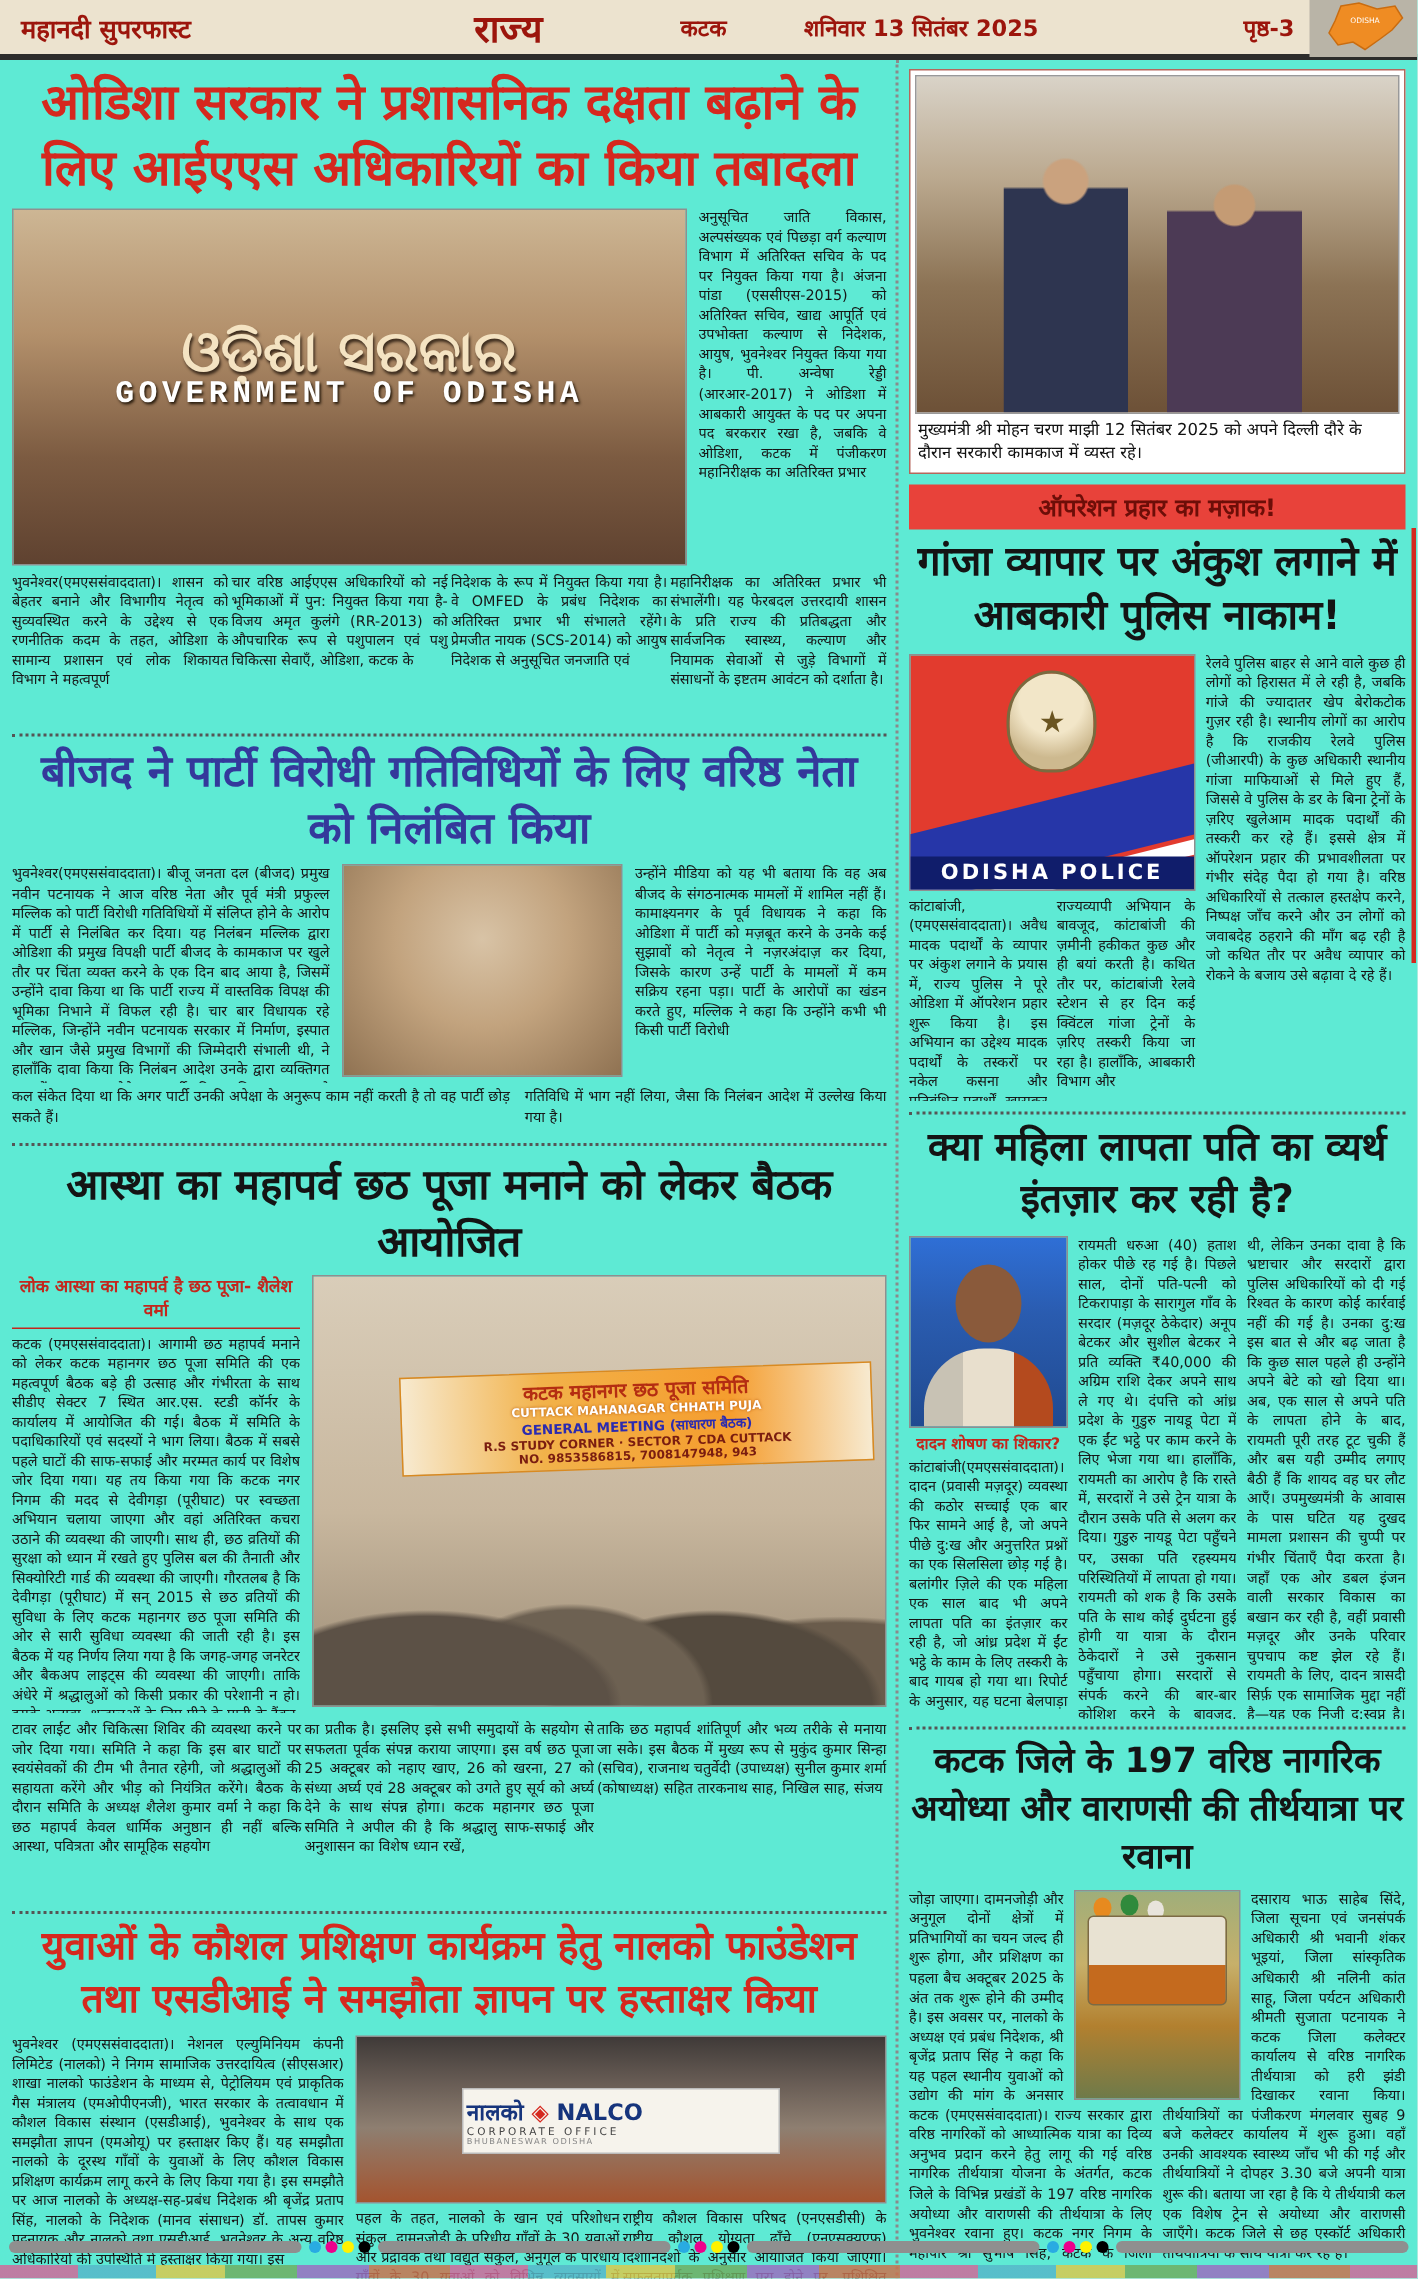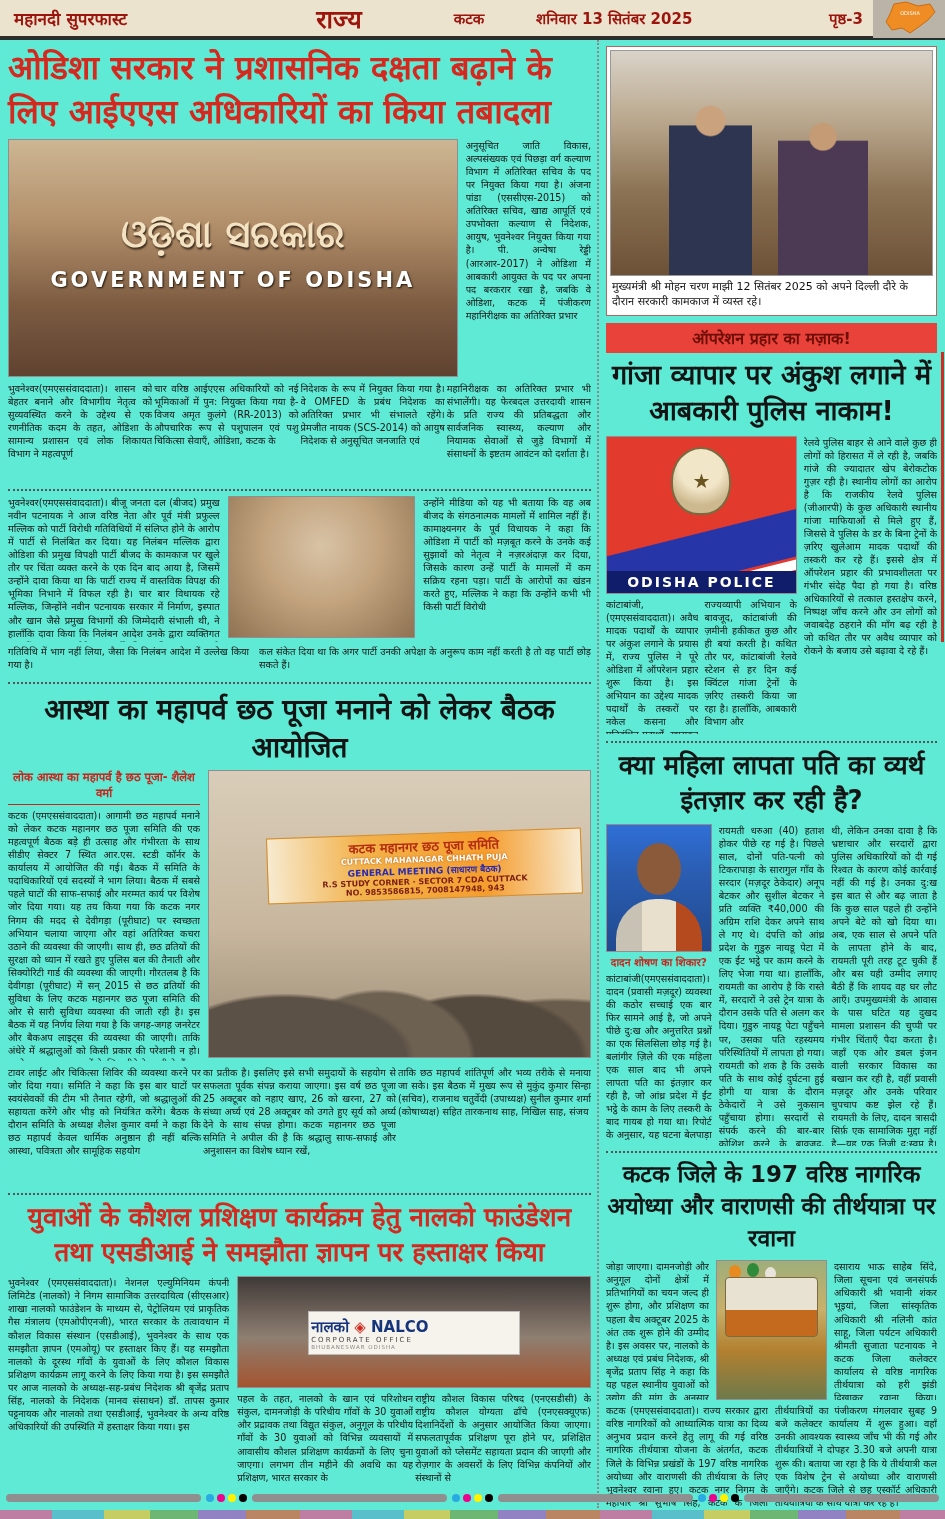--- a/index.html
+++ b/index.html
@@ -17,27 +17,27 @@
   
   .main{display:flex;align-items:stretch;}
   .colL{width:597px;box-sizing:border-box;padding:4px 6px 0 8px;}
   .colR{width:348px;box-sizing:border-box;border-left:2px dotted #8a8a8a;padding:6px 8px 0 7px;}
   .sep{border-top:2px dotted #555;margin:5px 0;}
   .bodytext{font-size:9.6px;line-height:1.36;text-align:justify;color:#161616;overflow:hidden;}
   .cols{display:flex;gap:2px;}
   .cols>div{flex:1;overflow:hidden;}
   .ph{position:relative;border:1px solid #8f8f8f;overflow:hidden;box-sizing:border-box;}
   
-  .h-ias{color:#d5281e;font-size:33px;line-height:1.32;font-weight:bold;margin:2px 0 6px;}
+  .h-ias{color:#d5281e;font-size:33px;line-height:1.32;font-weight:bold;text-align:center;margin:2px 0 6px;}
   .ias-row{display:flex;gap:8px;}
   .ph-gov{width:452px;height:238px;background:linear-gradient(180deg,#cdb694 0%,#b3906b 35%,#7c5b41 70%,#5f4230 100%);}
   .gov-odia{position:absolute;top:72px;left:0;right:0;text-align:center;font-size:38px;font-weight:bold;
             color:#f4e3c2;text-shadow:1px 2px 2px #3a2a1c;}
-  .gov-en{position:absolute;top:128px;left:0;right:0;text-align:center;font-size:21px;font-weight:bold;
-          color:#ffffff;letter-spacing:3px;text-shadow:1px 1px 2px #201508;}
+  .gov-en{position:absolute;top:112px;left:0;right:0;text-align:center;font-size:21px;font-weight:bold;
+          color:#ffffff;letter-spacing:3px;text-shadow:1px 1px 2px #201508;font-family:Liberation Mono, monospace;}
   .ias-side{width:126px;height:196px;}
   .ias-strip{height:102px;margin-top:5px;}
   
   .h-bjd{color:#34399b;font-size:29px;line-height:1.3;font-weight:bold;text-align:center;margin:3px 0 5px;}
   .bjd-row{display:flex;gap:8px;}
   .bjd-left{width:212px;height:146px;}
   .ph-bjd{width:188px;height:142px;background:radial-gradient(circle at 50% 35%,#d8c3a6 0%,#c2a37e 45%,#8f7252 100%);}
   .bjd-right{width:168px;height:146px;}
   .bjd-caps{display:flex;gap:10px;margin-top:3px;height:32px;}
   
@@ -161,28 +161,29 @@
           <div>भुवनेश्वर(एमएससंवाददाता)। शासन को बेहतर बनाने और विभागीय नेतृत्व को सुव्यवस्थित करने के उद्देश्य से एक रणनीतिक कदम के तहत, ओडिशा के सामान्य प्रशासन एवं लोक शिकायत विभाग ने महत्वपूर्ण</div>
           <div>चार वरिष्ठ आईएएस अधिकारियों को नई भूमिकाओं में पुन: नियुक्त किया गया है- विजय अमृत कुलंगे (RR-2013) को औपचारिक रूप से पशुपालन एवं पशु चिकित्सा सेवाएँ, ओडिशा, कटक के</div>
           <div>निदेशक के रूप में नियुक्त किया गया है। वे OMFED के प्रबंध निदेशक का अतिरिक्त प्रभार भी संभालते रहेंगे। प्रेमजीत नायक (SCS-2014) को आयुष निदेशक से अनुसूचित जनजाति एवं</div>
           <div>महानिरीक्षक का अतिरिक्त प्रभार भी संभालेंगी। यह फेरबदल उत्तरदायी शासन के प्रति राज्य की प्रतिबद्धता और सार्वजनिक स्वास्थ्य, कल्याण और नियामक सेवाओं से जुड़े विभागों में संसाधनों के इष्टतम आवंटन को दर्शाता है।</div>
         </div>
       </div>
 
       <div class="sep"></div>
 
       <div>
+        <div class="h-bjd">बीजद ने पार्टी विरोधी गतिविधियों के लिए वरिष्ठ नेता को निलंबित किया</div>
         <div class="bjd-row">
           <div class="bodytext bjd-left">भुवनेश्वर(एमएससंवाददाता)। बीजू जनता दल (बीजद) प्रमुख नवीन पटनायक ने आज वरिष्ठ नेता और पूर्व मंत्री प्रफुल्ल मल्लिक को पार्टी विरोधी गतिविधियों में संलिप्त होने के आरोप में पार्टी से निलंबित कर दिया। यह निलंबन मल्लिक द्वारा ओडिशा की प्रमुख विपक्षी पार्टी बीजद के कामकाज पर खुले तौर पर चिंता व्यक्त करने के एक दिन बाद आया है, जिसमें उन्होंने दावा किया था कि पार्टी राज्य में वास्तविक विपक्ष की भूमिका निभाने में विफल रही है। चार बार विधायक रहे मल्लिक, जिन्होंने नवीन पटनायक सरकार में निर्माण, इस्पात और खान जैसे प्रमुख विभागों की जिम्मेदारी संभाली थी, ने हालाँकि दावा किया कि निलंबन आदेश उनके द्वारा व्यक्तिगत कारणों का हवाला देते हुए पार्टी की प्राथमिक सदस्यता से इस्तीफा देने के कुछ ही घंटों बाद जारी किया गया था। मल्लिक ने</div>
           <div class="ph ph-bjd"></div>
           <div class="bodytext bjd-right">उन्होंने मीडिया को यह भी बताया कि वह अब बीजद के संगठनात्मक मामलों में शामिल नहीं हैं। कामाक्ष्यनगर के पूर्व विधायक ने कहा कि ओडिशा में पार्टी को मज़बूत करने के उनके कई सुझावों को नेतृत्व ने नज़रअंदाज़ कर दिया, जिसके कारण उन्हें पार्टी के मामलों में कम सक्रिय रहना पड़ा। पार्टी के आरोपों का खंडन करते हुए, मल्लिक ने कहा कि उन्होंने कभी भी किसी पार्टी विरोधी</div>
         </div>
         <div class="bjd-caps bodytext">
+          <div>कल संकेत दिया था कि अगर पार्टी उनकी अपेक्षा के अनुरूप काम नहीं करती है तो वह पार्टी छोड़ सकते हैं।</div>
           <div>गतिविधि में भाग नहीं लिया, जैसा कि निलंबन आदेश में उल्लेख किया गया है।</div>
-          <div>कल संकेत दिया था कि अगर पार्टी उनकी अपेक्षा के अनुरूप काम नहीं करती है तो वह पार्टी छोड़ सकते हैं।</div>
         </div>
       </div>
 
       <div class="sep"></div>
 
       <div>
         <div class="h-chh">आस्था का महापर्व छठ पूजा मनाने को लेकर बैठक आयोजित</div>
         <div class="chh-row">
           <div class="chh-left">
             <div class="chh-sub">लोक आस्था का महापर्व है छठ पूजा- शैलेश वर्मा</div>

